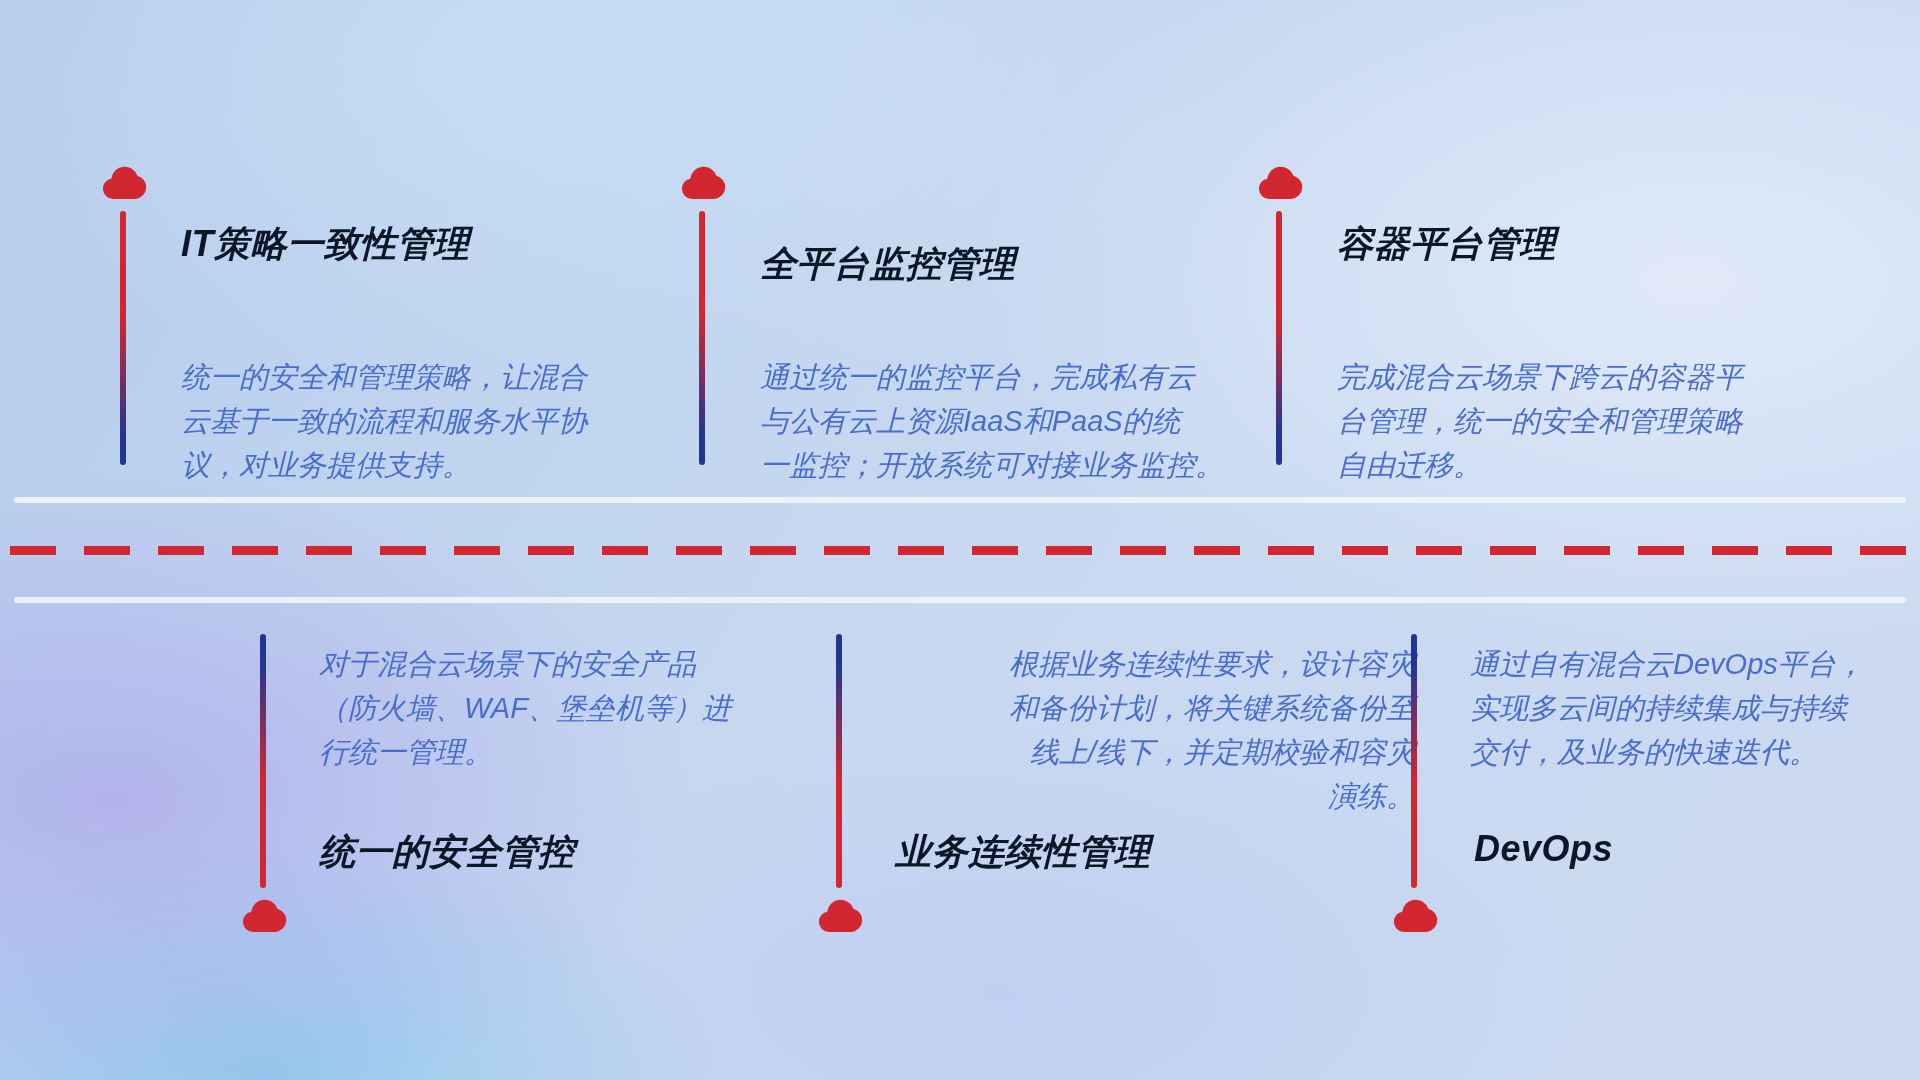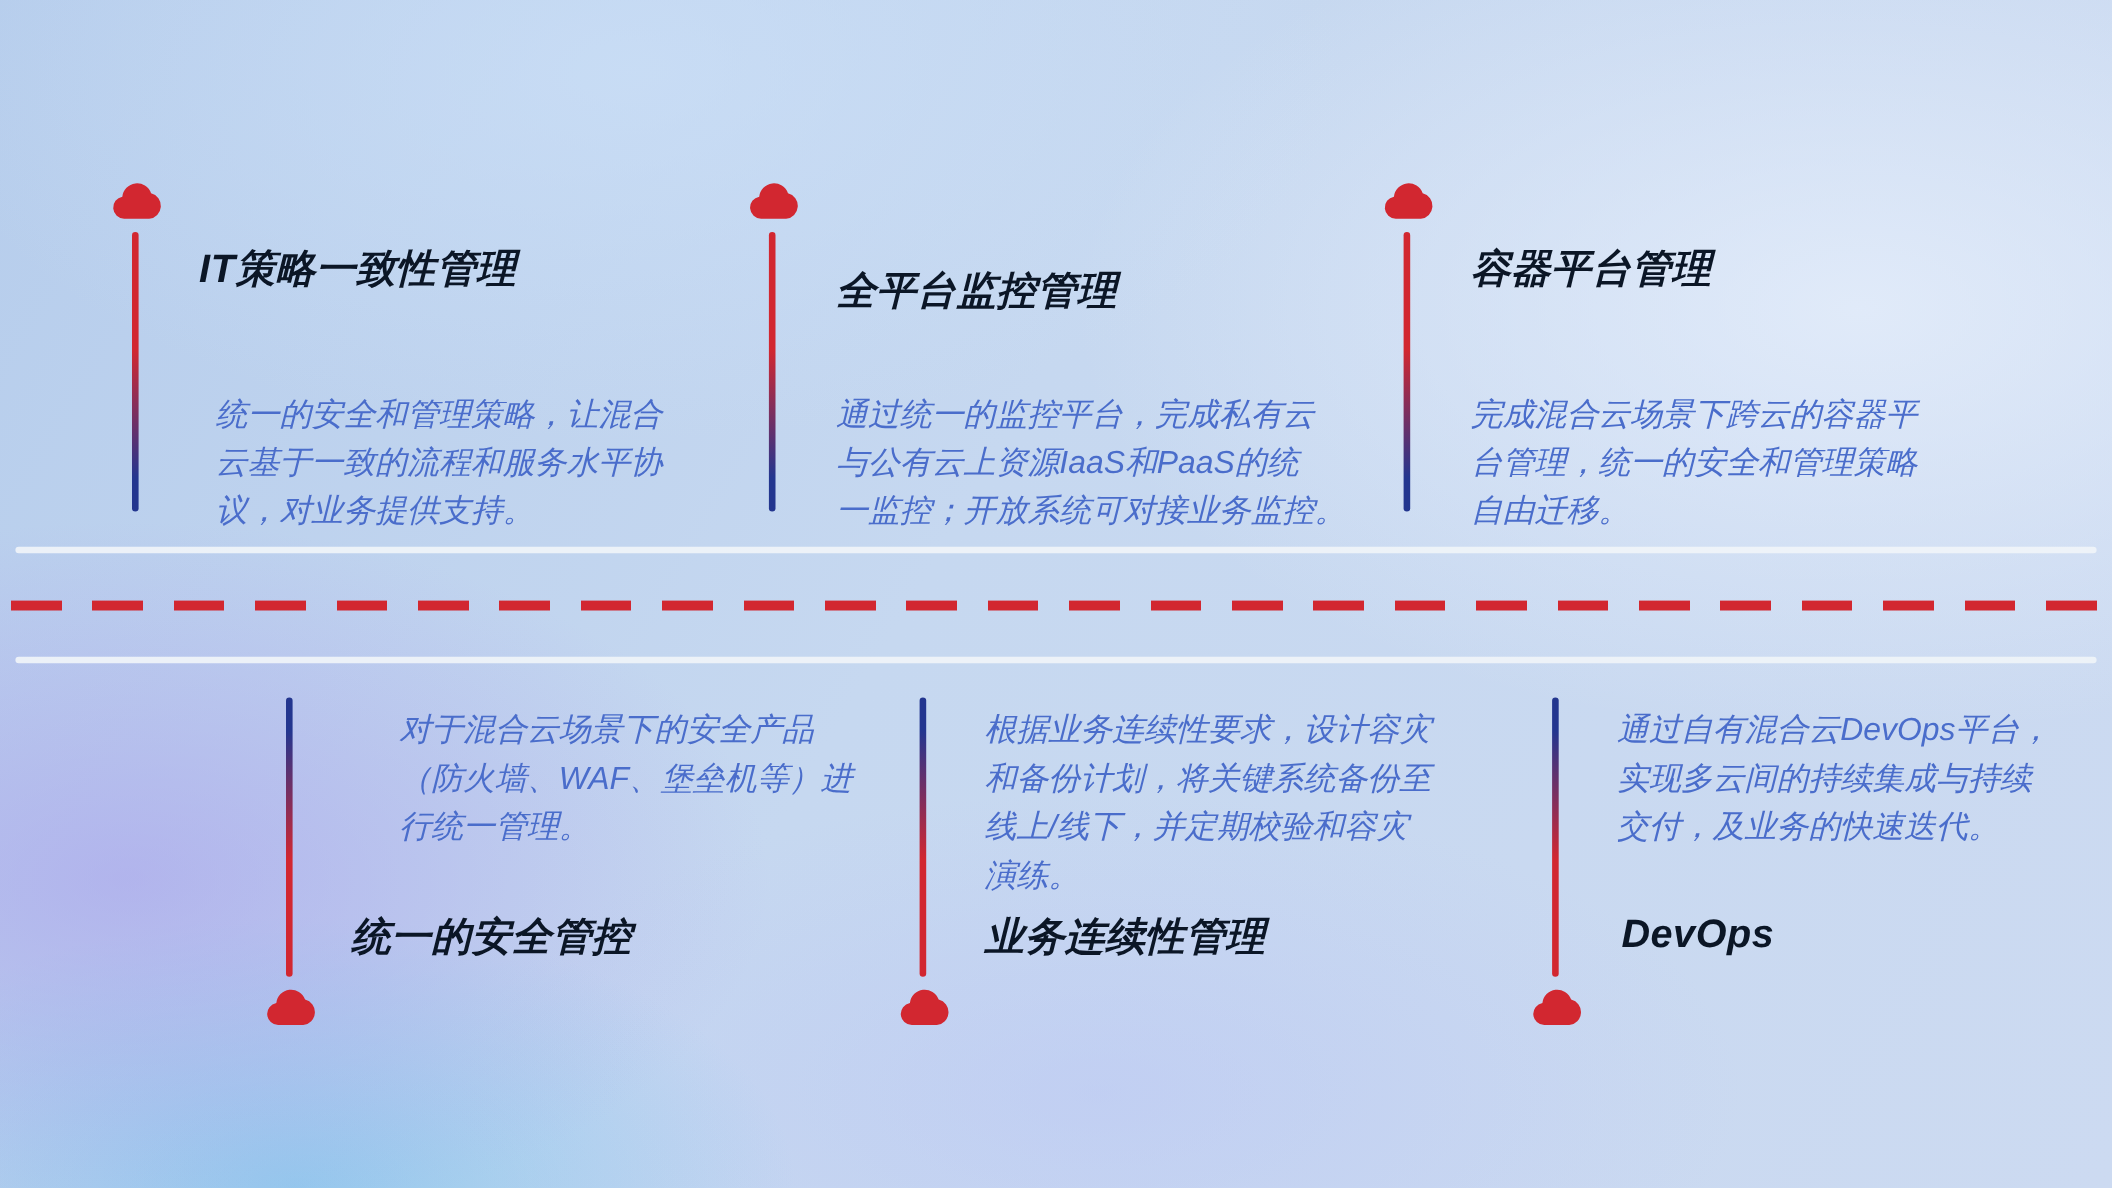--- a/index.html
+++ b/index.html
@@ -93,21 +93,21 @@
   <div class="divider solid-line line-bottom"></div>
 
   <div class="item top" style="left:123px; top:163px;">
     <div class="cloud" style="left:-27px; top:0;">
       <svg viewBox="0 0 64 44">
           <path d="M20 42 A12 12 0 0 1 18 18.2 A16 16 0 0 1 49 14.5 A14 14 0 0 1 47 42 Z" fill="currentColor"></path>
         </svg>
     </div>
     <div class="stem" style="left:-3px; top:48px; height:254px;"></div>
     <h2 class="title" style="left:58px; top:57px;">IT策略一致性管理</h2>
-    <p class="desc" style="left:58px; top:192px;margin-left:15px;">统一的安全和管理策略，让混合
+    <p class="desc" style="left:58px; top:192px;">统一的安全和管理策略，让混合
 云基于一致的流程和服务水平协
 议，对业务提供支持。</p>
   </div>
 
   <div class="item top" style="left:702px; top:163px;">
     <div class="cloud" style="left:-27px; top:0;">
       <svg viewBox="0 0 64 44">
           <path d="M20 42 A12 12 0 0 1 18 18.2 A16 16 0 0 1 49 14.5 A14 14 0 0 1 47 42 Z" fill="currentColor"></path>
         </svg>
     </div>
@@ -126,34 +126,34 @@
     </div>
     <div class="stem" style="left:-3px; top:48px; height:254px;"></div>
     <h2 class="title" style="left:58px; top:57px;">容器平台管理</h2>
     <p class="desc" style="left:58px; top:192px;">完成混合云场景下跨云的容器平
 台管理，统一的安全和管理策略
 自由迁移。</p>
   </div>
 
   <div class="item bottom" style="left:263px; top:634px;">
     <div class="stem" style="left:-3px; top:0; height:254px;"></div>
-    <p class="desc" style="left:56px; top:8px;margin-left:44px;">对于混合云场景下的安全产品
+    <p class="desc" style="left:56px; top:8px;">对于混合云场景下的安全产品
 （防火墙、WAF、堡垒机等）进
 行统一管理。</p>
     <h2 class="title" style="left:56px; top:194px;">统一的安全管控</h2>
     <div class="cloud" style="left:-27px; top:262px;">
       <svg viewBox="0 0 64 44">
           <path d="M20 42 A12 12 0 0 1 18 18.2 A16 16 0 0 1 49 14.5 A14 14 0 0 1 47 42 Z" fill="currentColor"></path>
         </svg>
     </div>
   </div>
 
   <div class="item bottom" style="left:839px; top:634px;">
     <div class="stem" style="left:-3px; top:0; height:254px;"></div>
-    <p class="desc" style="left:56px; top:8px;">根据业务连续性要求，设计容灾
+    <p class="desc" style="left:56px; top:8px;text-align:right;">根据业务连续性要求，设计容灾
 和备份计划，将关键系统备份至
 线上/线下，并定期校验和容灾
 演练。</p>
     <h2 class="title" style="left:56px; top:194px;">业务连续性管理</h2>
     <div class="cloud" style="left:-27px; top:262px;">
       <svg viewBox="0 0 64 44">
           <path d="M20 42 A12 12 0 0 1 18 18.2 A16 16 0 0 1 49 14.5 A14 14 0 0 1 47 42 Z" fill="currentColor"></path>
         </svg>
     </div>
   </div>

